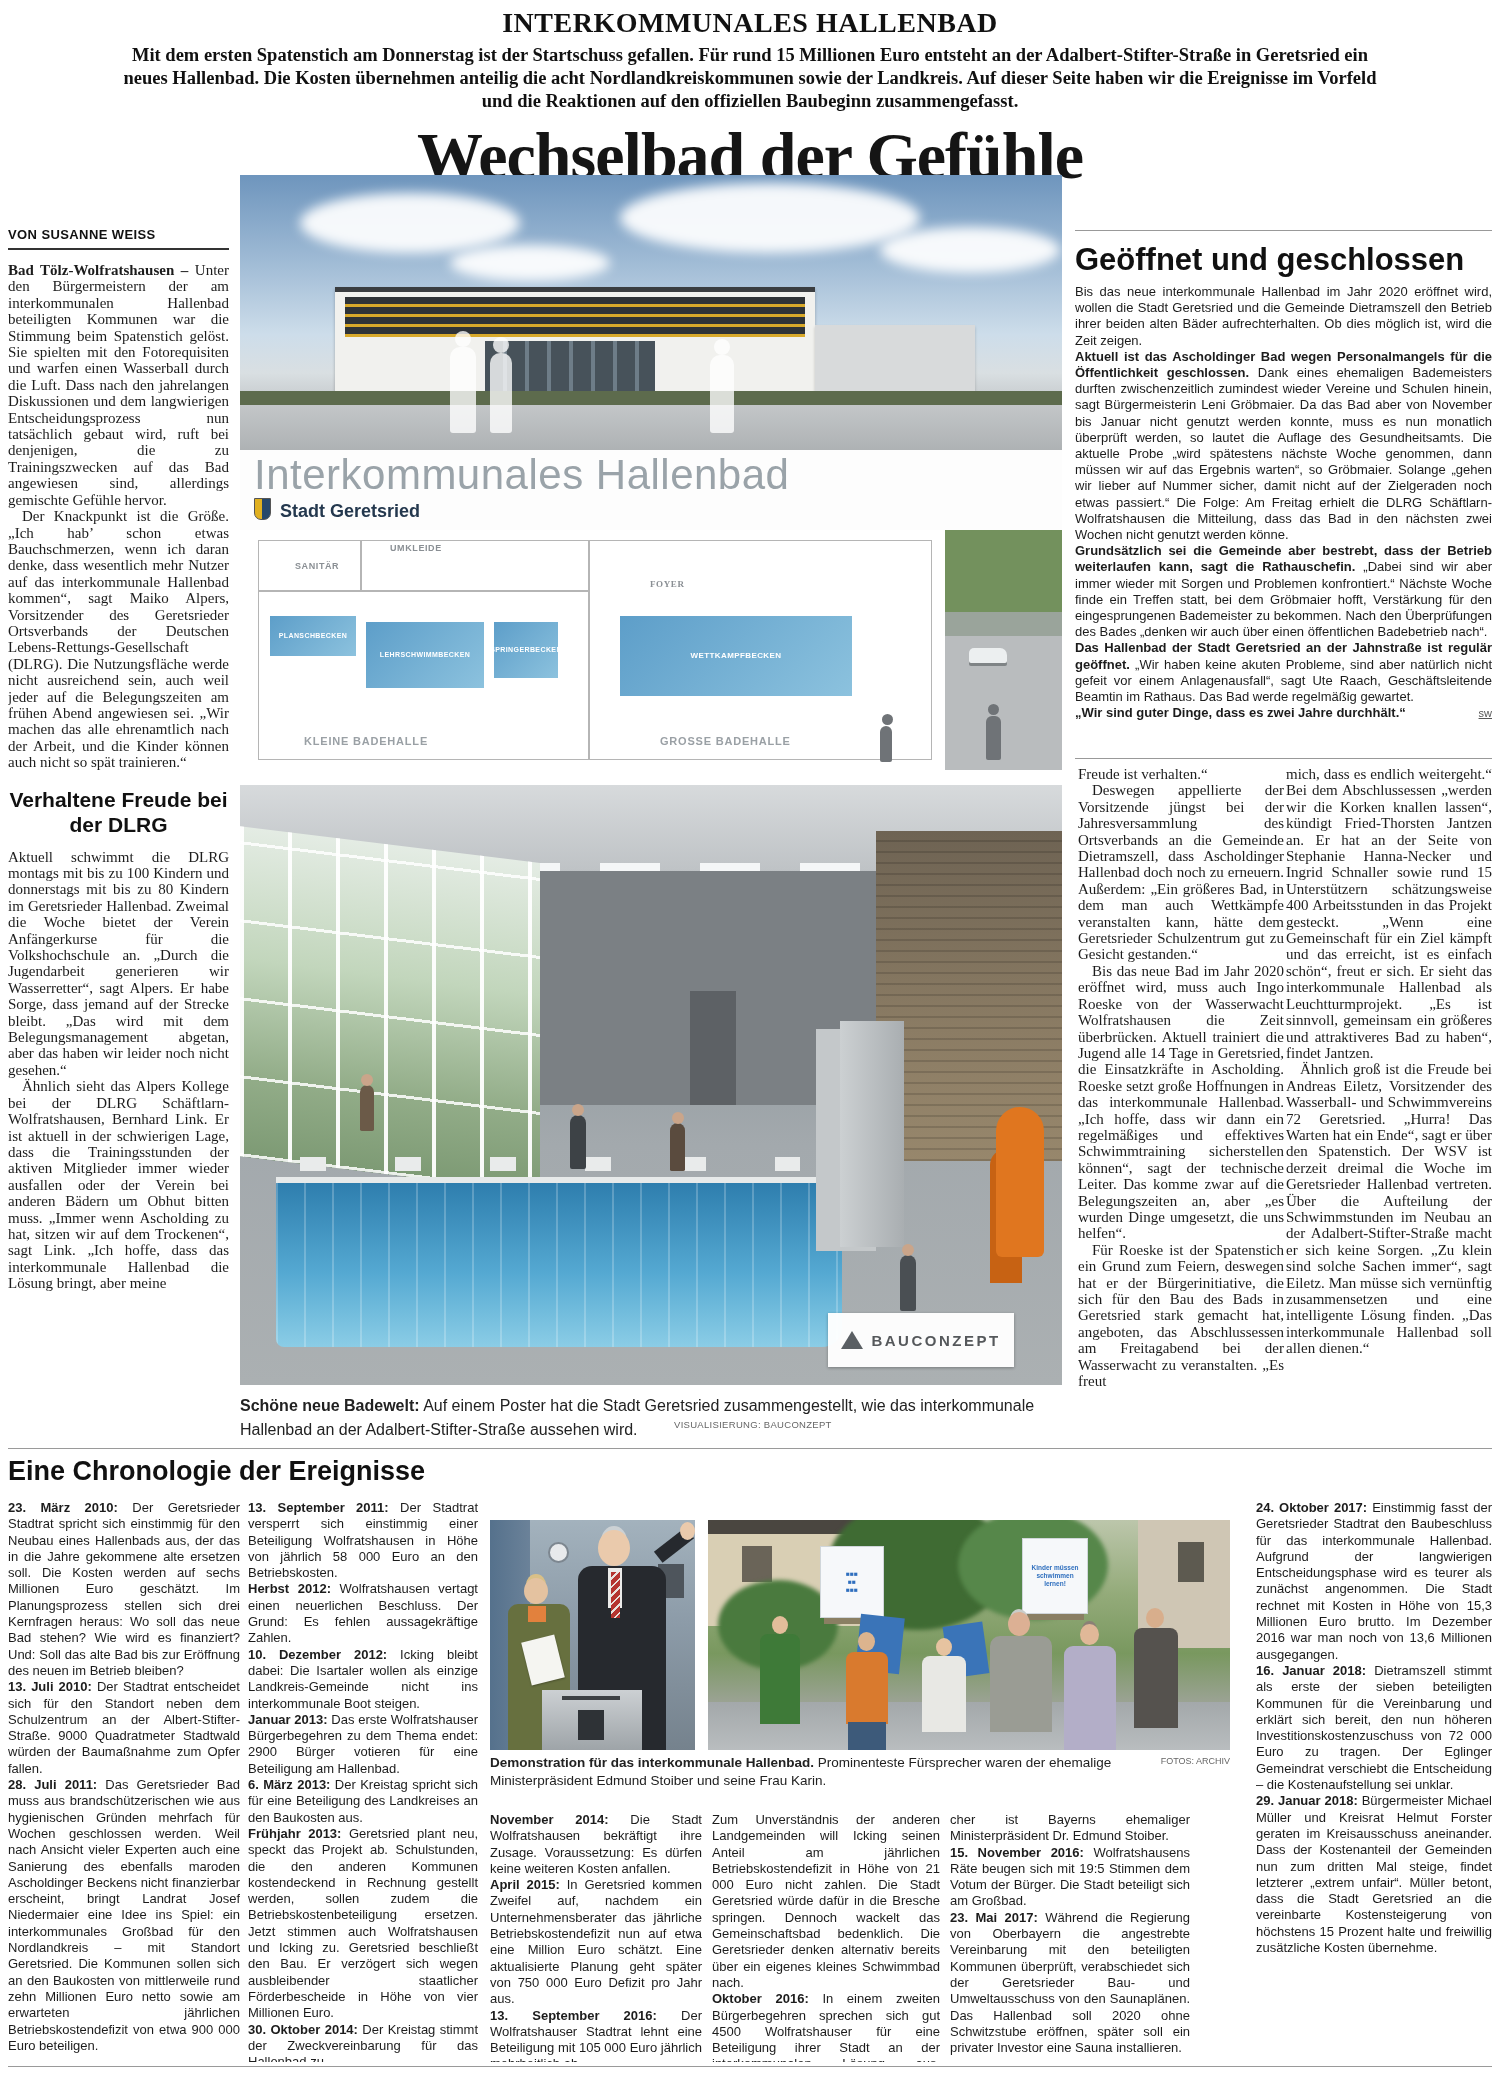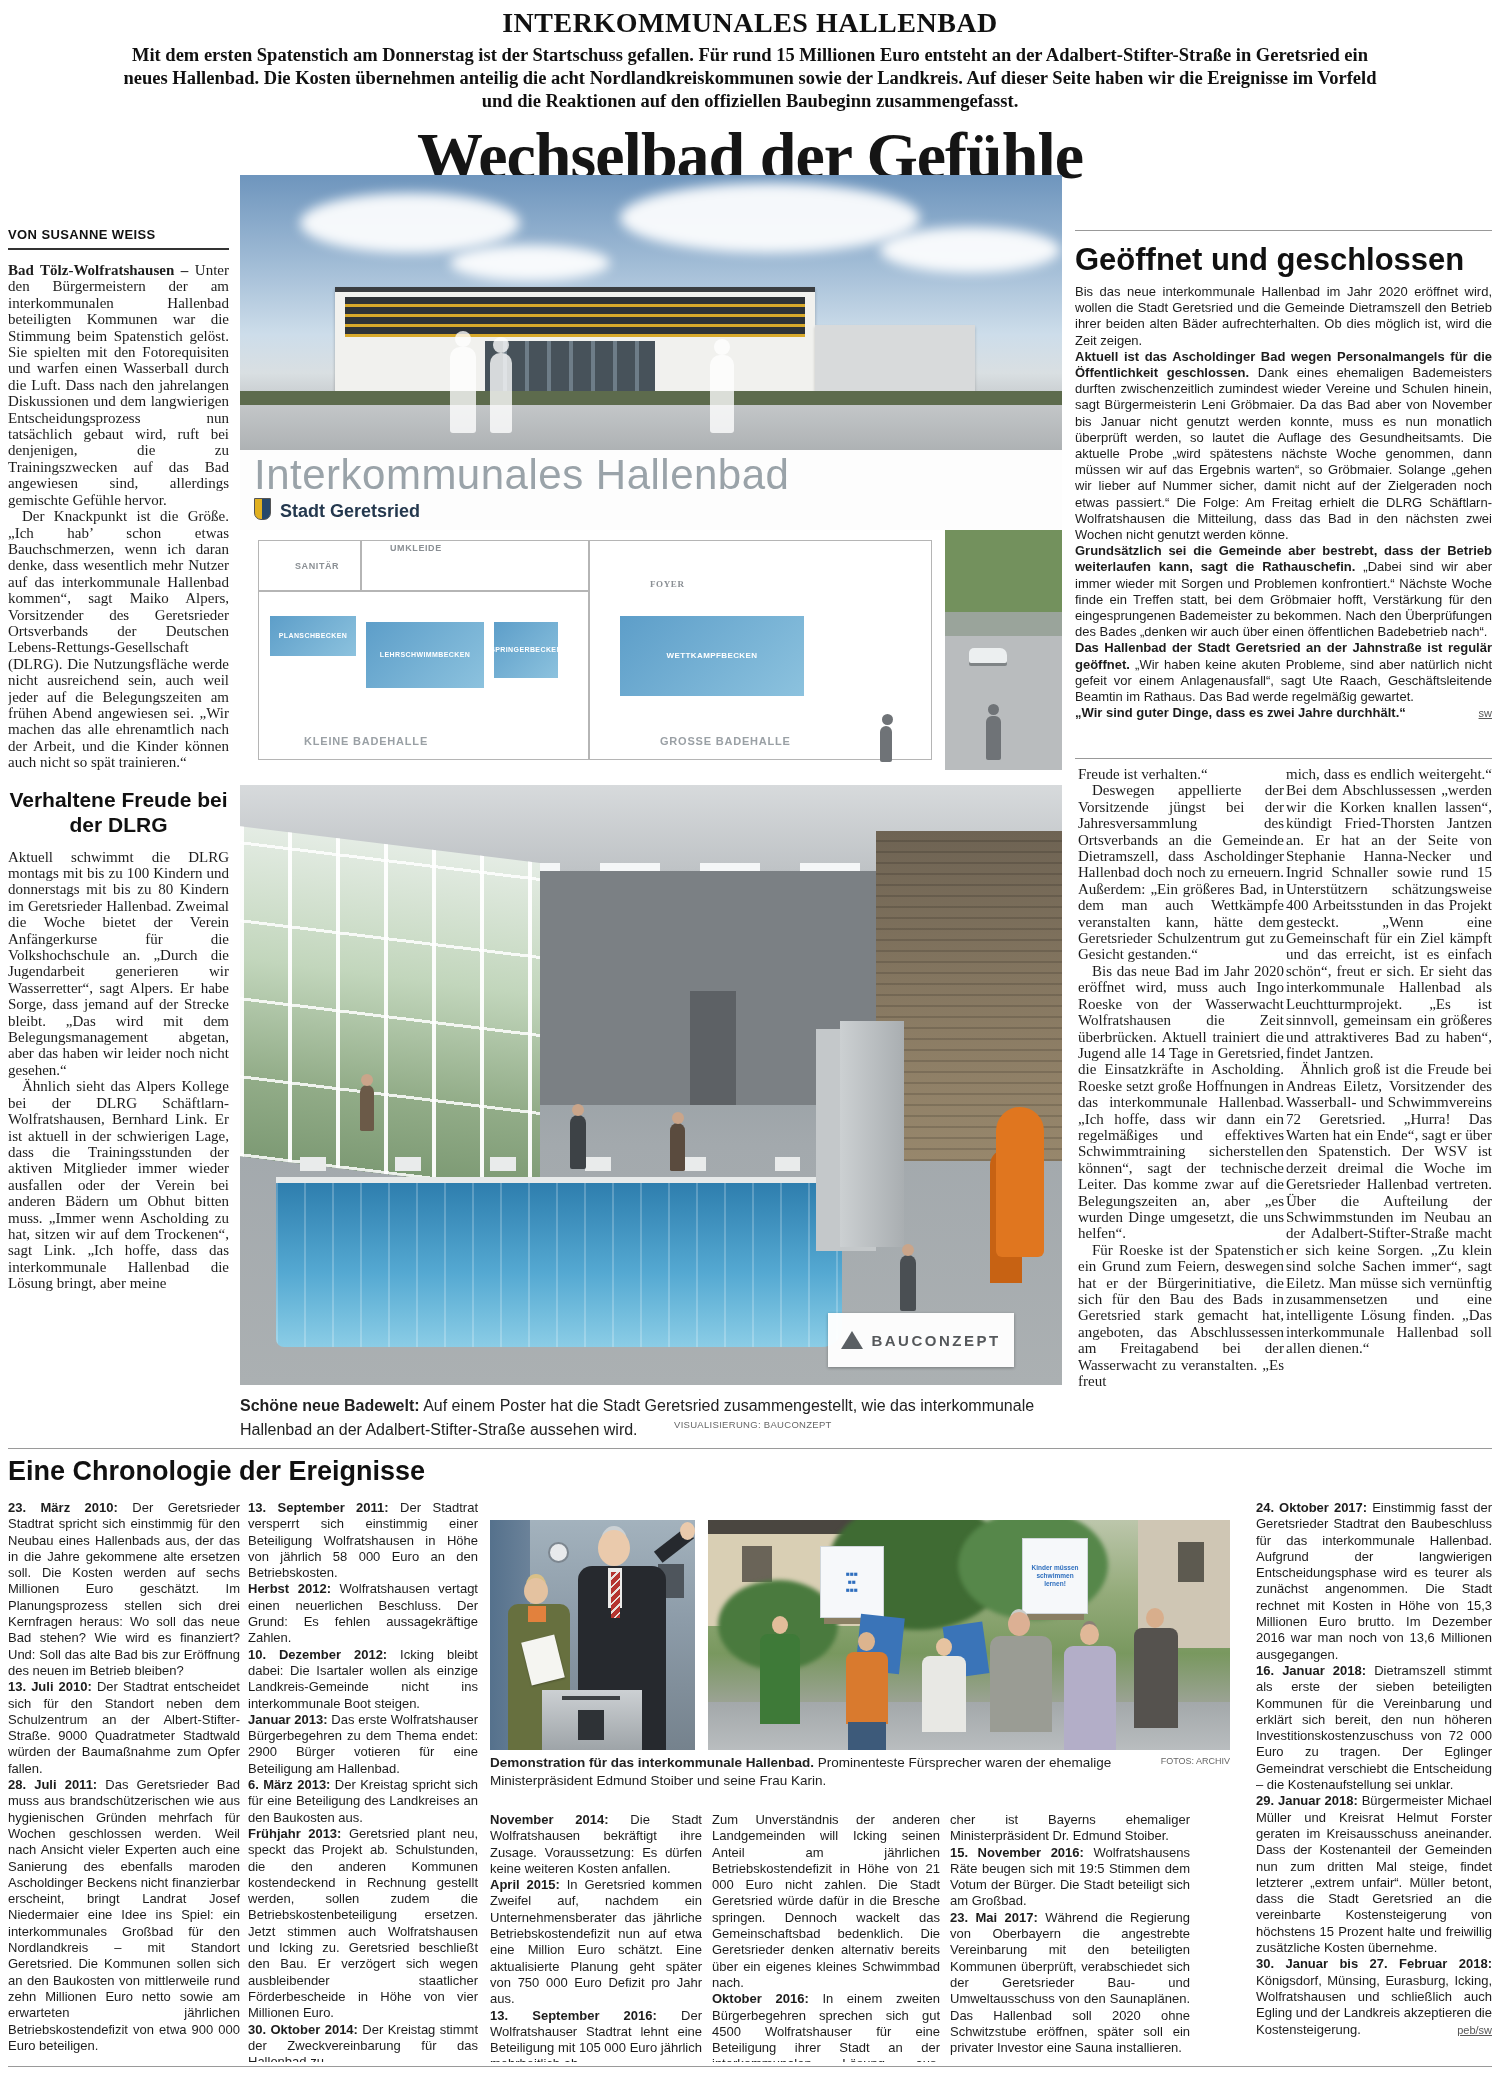--- a/index.html
+++ b/index.html
@@ -198,21 +198,21 @@
       <div class="wall" style="left:18px;top:60px;width:330px;height:0;"></div>
       <div class="wall" style="left:348px;top:10px;width:0;height:218px;"></div>
       <div class="wall" style="left:120px;top:10px;width:0;height:50px;"></div>
       <div class="plabel" style="left:55px;top:32px;">SANITÄR</div>
       <div class="plabel" style="left:150px;top:14px;">UMKLEIDE</div>
       <div class="plabel" style="left:410px;top:50px;font-family:Liberation Serif, serif;">FOYER</div>
       <div class="plabel" style="left:414px;top:92px;">PERSONAL</div>
       <div class="pool" style="left:30px;top:86px;width:86px;height:40px;">PLANSCHBECKEN</div>
       <div class="pool" style="left:126px;top:92px;width:118px;height:66px;">LEHRSCHWIMMBECKEN</div>
       <div class="pool" style="left:254px;top:92px;width:64px;height:56px;">SPRINGERBECKEN</div>
-      <div class="pool" style="left:380px;top:86px;width:184px;height:80px;font-size:8px;">WETTKAMPFBECKEN</div>
+      <div class="pool" style="left:380px;top:86px;width:232px;height:80px;font-size:8px;">WETTKAMPFBECKEN</div>
       <div class="hlabel" style="left:64px;top:206px;">KLEINE BADEHALLE</div>
       <div class="hlabel" style="left:420px;top:206px;">GROSSE BADEHALLE</div>
       <div class="pstrip">
         <div class="car"></div>
       </div>
       <div class="walker" style="left:746px;top:186px;"></div>
       <div class="walker" style="left:640px;top:196px;height:36px;width:12px;"></div>
     </div>
     <div class="int">
       <div class="ceil"></div>
@@ -346,17 +346,16 @@
   </div>
   <div class="ccol" id="ccolE">
     <p><b></b><span>cher ist Bayerns ehemaliger Ministerpräsident Dr. Edmund Stoiber.</span></p>
     <p><b>15. November 2016:</b> <span>Wolfratshausens Räte beugen sich mit 19:5 Stimmen dem Votum der Bürger. Die Stadt beteiligt sich am Großbad.</span></p>
     <p><b>23. Mai 2017:</b> <span>Während die Regierung von Oberbayern die angestrebte Vereinbarung mit den beteiligten Kommunen überprüft, verabschiedet sich der Geretsrieder Bau- und Umweltausschuss von den Saunaplänen. Das Hallenbad soll 2020 ohne Schwitzstube eröffnen, später soll ein privater Investor eine Sauna installieren.</span></p>
   </div>
   <div class="ccol" id="ccolF">
     <p><b>24. Oktober 2017:</b> <span>Einstimmig fasst der Geretsrieder Stadtrat den Baubeschluss für das interkommunale Hallenbad. Aufgrund der langwierigen Entscheidungsphase wird es teurer als zunächst angenommen. Die Stadt rechnet mit Kosten in Höhe von 15,3 Millionen Euro brutto. Im Dezember 2016 war man noch von 13,6 Millionen ausgegangen.</span></p>
     <p><b>16. Januar 2018:</b> <span>Dietramszell stimmt als erste der sieben beteiligten Kommunen für die Vereinbarung und erklärt sich bereit, den nun höheren Investitionskostenzuschuss von 72 000 Euro zu tragen. Der Eglinger Gemeindrat verschiebt die Entscheidung – die Kostenaufstellung sei unklar.</span></p>
     <p><b>29. Januar 2018:</b> <span>Bürgermeister Michael Müller und Kreisrat Helmut Forster geraten im Kreisausschuss aneinander. Dass der Kostenanteil der Gemeinden nun zum dritten Mal steige, findet letzterer „extrem unfair“. Müller betont, dass die Stadt Geretsried an die vereinbarte Kostensteigerung von höchstens 15 Prozent halte und freiwillig zusätzliche Kosten übernehme.</span></p>
-    <p><b>30. Januar bis 27. Februar 2018:</b> <span>Königsdorf, Münsing, Eurasburg, Icking, Wolfratshausen und schließlich auch Egling und der Landkreis akzeptieren die Kostensteigerung.</span><span class="agency">peb/sw</span></p>
   </div>
 
   <div class="rule" style="left:8px;top:2066px;width:1484px;"></div>
 </div>
 
 </body></html>

